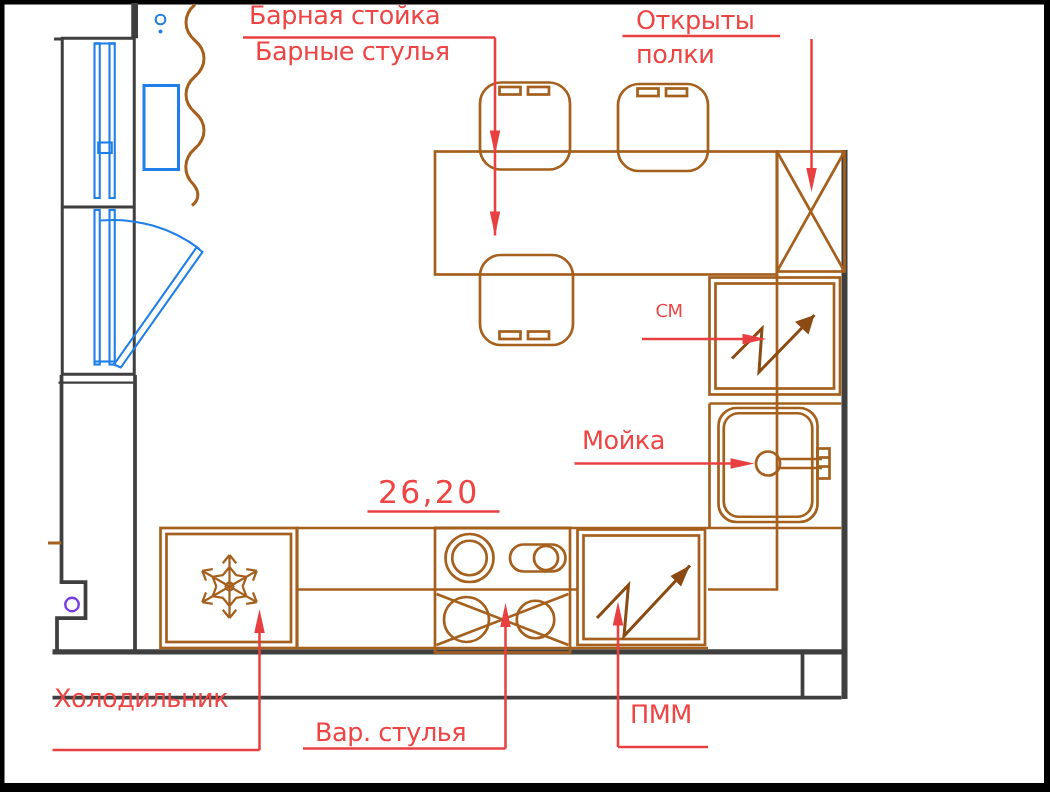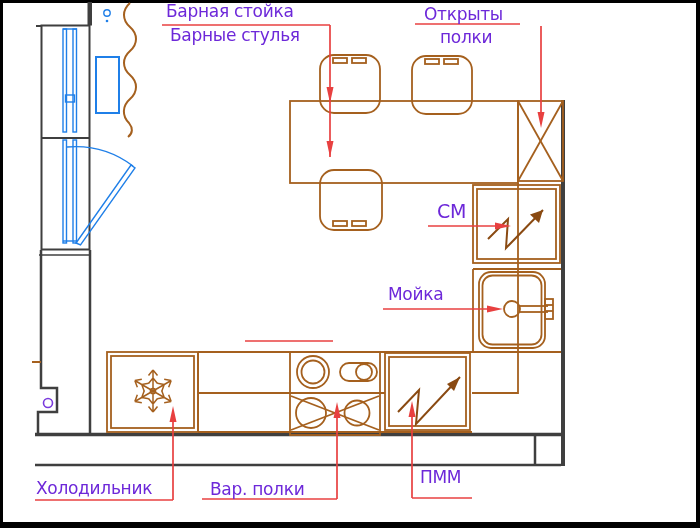--- a/index.html
+++ b/index.html
@@ -1,21 +1,21 @@
 <!DOCTYPE html>
 <html><head>
 <meta charset="utf-8">
 <style>
   html,body{margin:0;padding:0;background:#fff;}
   #app{position:relative;width:700px;height:528px;background:#fff;overflow:hidden;
        font-family:"DejaVu Sans",sans-serif;}
   #plan-svg{position:absolute;left:0;top:0;}
-  .lbl{position:absolute;color:#6d28d9;font-size:17px;line-height:1.1;
+  .lbl{position:absolute;color:#ef4444;font-size:17px;line-height:1.1;
        white-space:nowrap;letter-spacing:-0.3px;}
-  .lbl-cm{font-size:19px;}
+  .lbl-cm{font-size:12px;}
   .lbl-dim{font-size:21px;letter-spacing:1.5px;}
 </style>
 </head>
 <body>
 
 <div id="app">
 
 <svg id="plan-svg" width="700" height="528" viewBox="0 0 700 528">
 
   <g fill="#000">
@@ -196,20 +196,21 @@
       <line x1="412" y1="498" x2="472" y2="498"></line>
       <line x1="412" y1="498" x2="412" y2="416"></line>
       <polygon points="412,401 408.5,417 415.5,417" stroke="none"></polygon>
     </g>
   </g>
 </svg>
 
 <div class="lbl" style="left:166px;top:2px">Барная стойка</div>
 <div class="lbl" style="left:170px;top:26px">Барные стулья</div>
 <div class="lbl" style="left:424px;top:5px">Открыты</div>
-<div class="lbl" style="left:440px;top:28px">полки</div>
+<div class="lbl" style="left:424px;top:28px">полки</div>
 <div class="lbl lbl-cm" style="left:437px;top:201px">СМ</div>
 <div class="lbl" style="left:388px;top:285px">Мойка</div>
-<div class="lbl" style="left:36px;top:479px">Холодильник</div>
-<div class="lbl" style="left:210px;top:480px">Вар. полки</div>
+<div class="lbl lbl-dim" style="left:252px;top:317px">26,20</div>
+<div class="lbl" style="left:36px;top:457px">Холодильник</div>
+<div class="lbl" style="left:210px;top:480px">Вар. стулья</div>
 <div class="lbl" style="left:420px;top:468px">ПММ</div>
 
 </div>
 
 </body></html>

